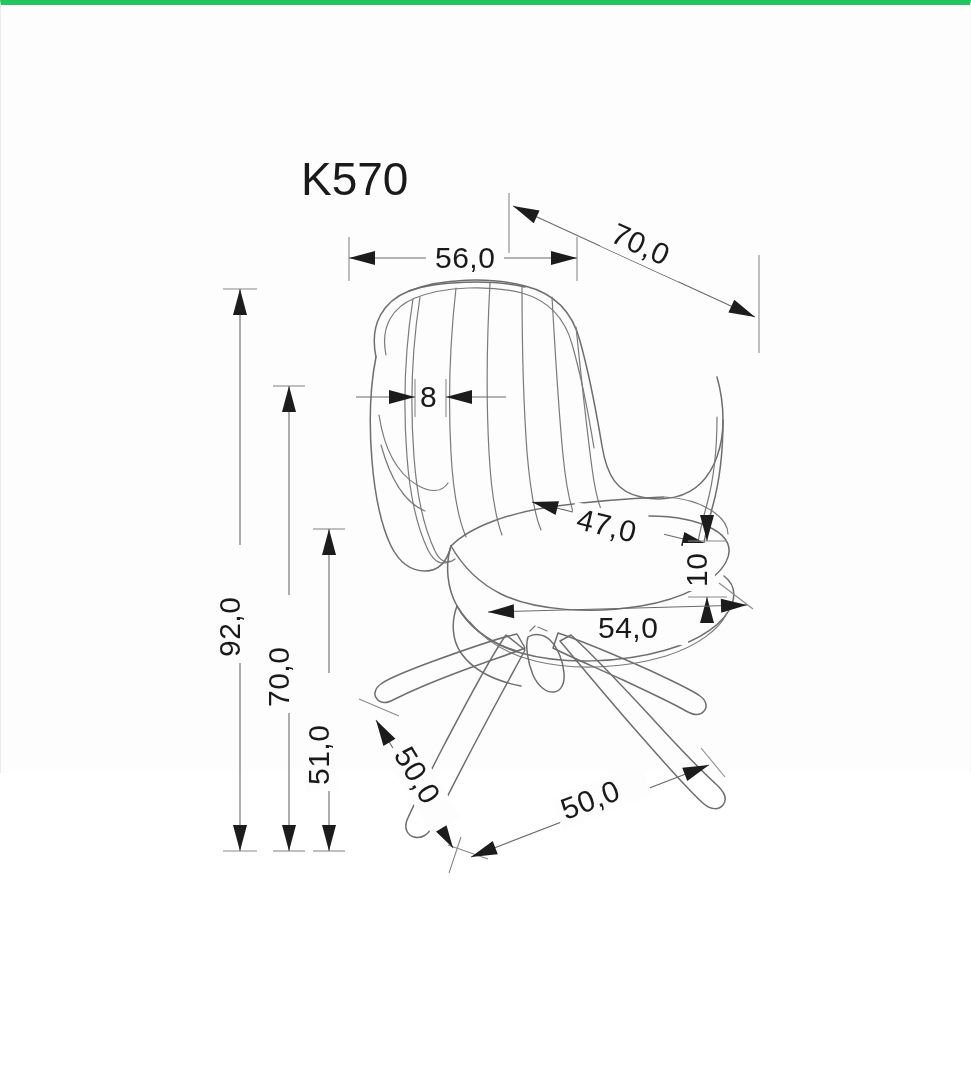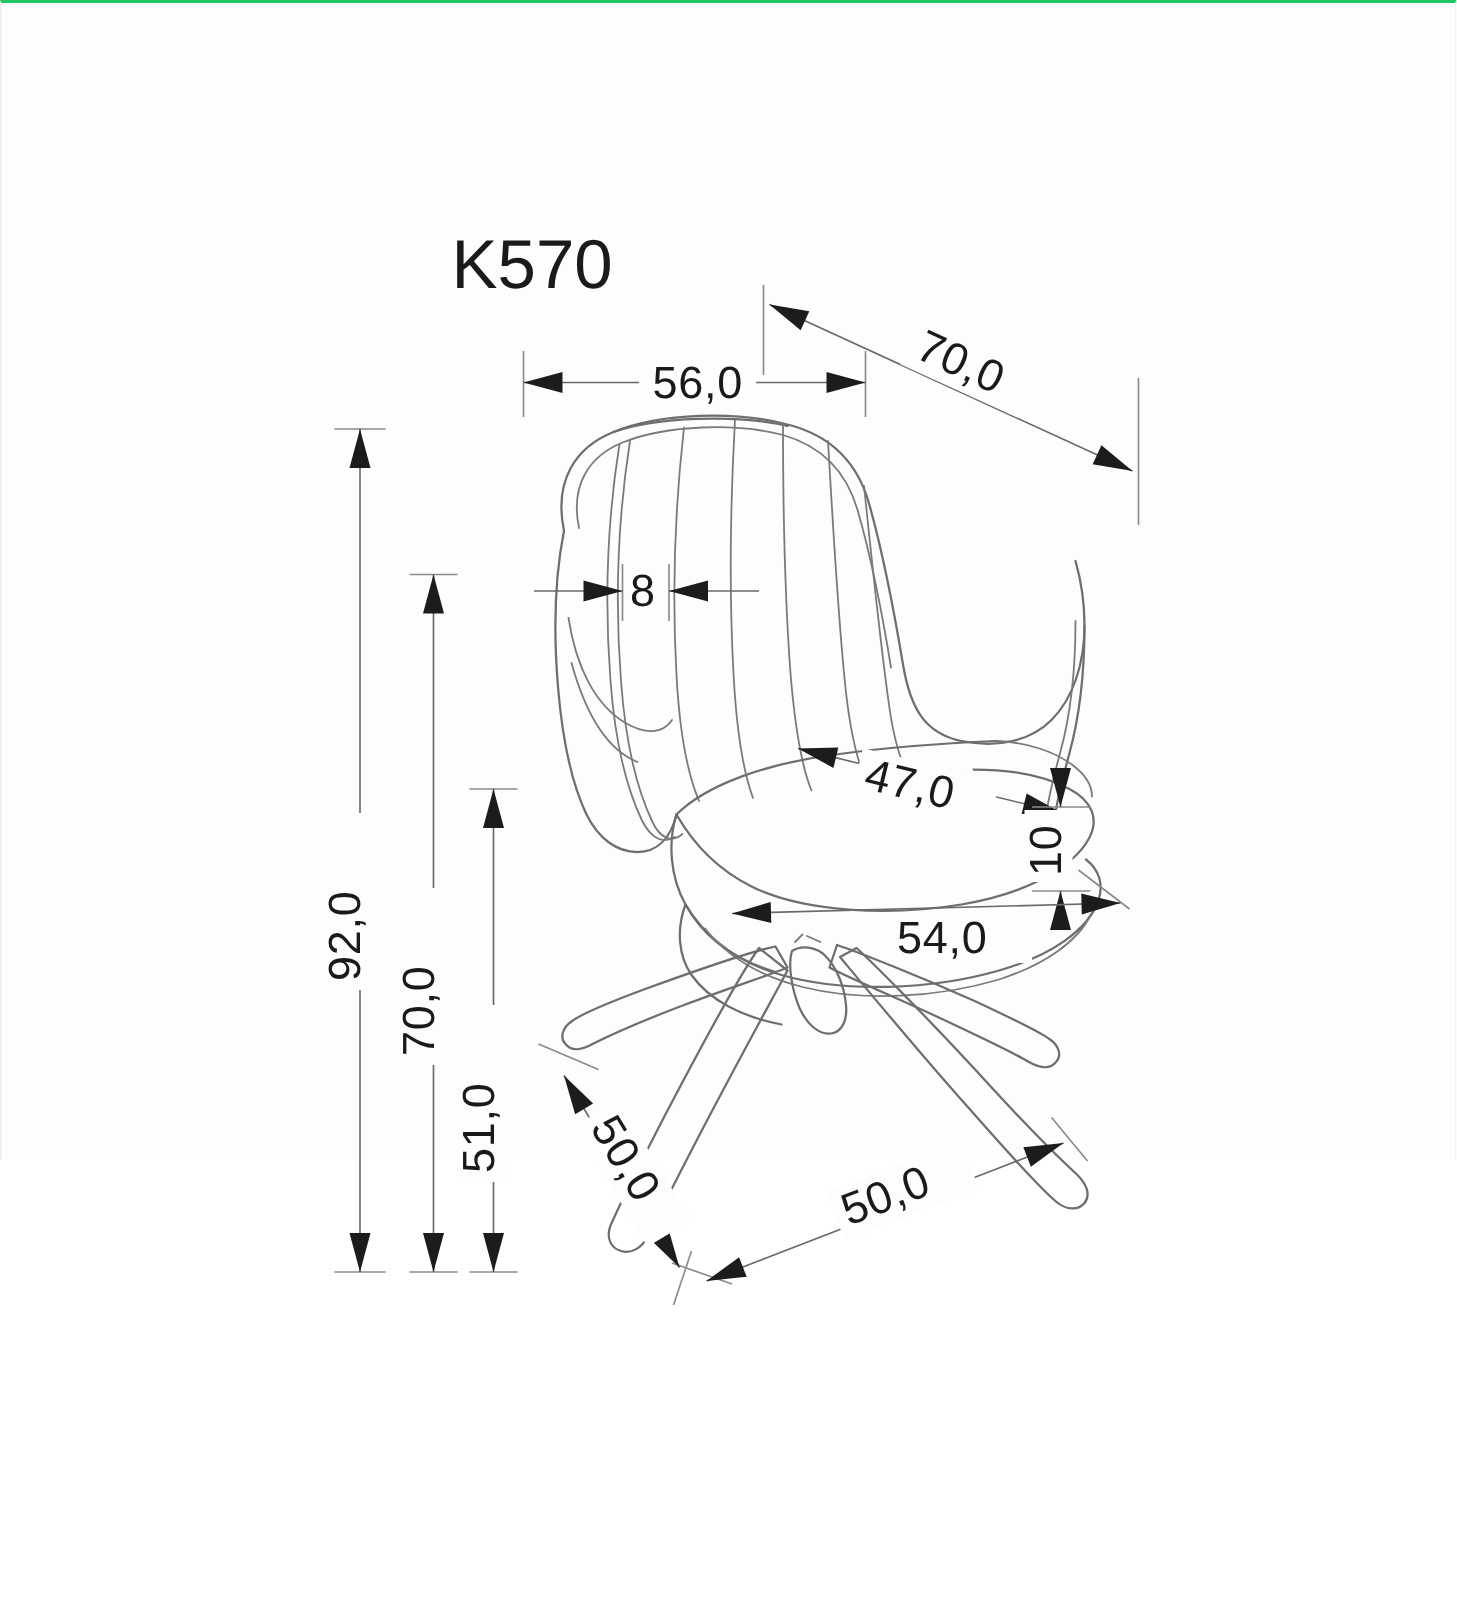--- a/index.html
+++ b/index.html
@@ -13,21 +13,21 @@
     height: 1080px;
     font-family: "Liberation Sans", sans-serif;
     overflow: hidden;
   }
   #sheet {
     position: relative;
     width: 971px;
     height: 773px;
     background: #fdfdfd;
     box-sizing: border-box;
-    border-top: 2px solid #22c55e;
+    border-top: 5px solid #22c55e;
     border-left: 1px solid #ececec;
     border-right: 1px solid #f4f4f4;
   }
   #sheet svg {
     position: absolute;
     top: 0;
     left: 0;
     display: block;
   }
   .chairline {

